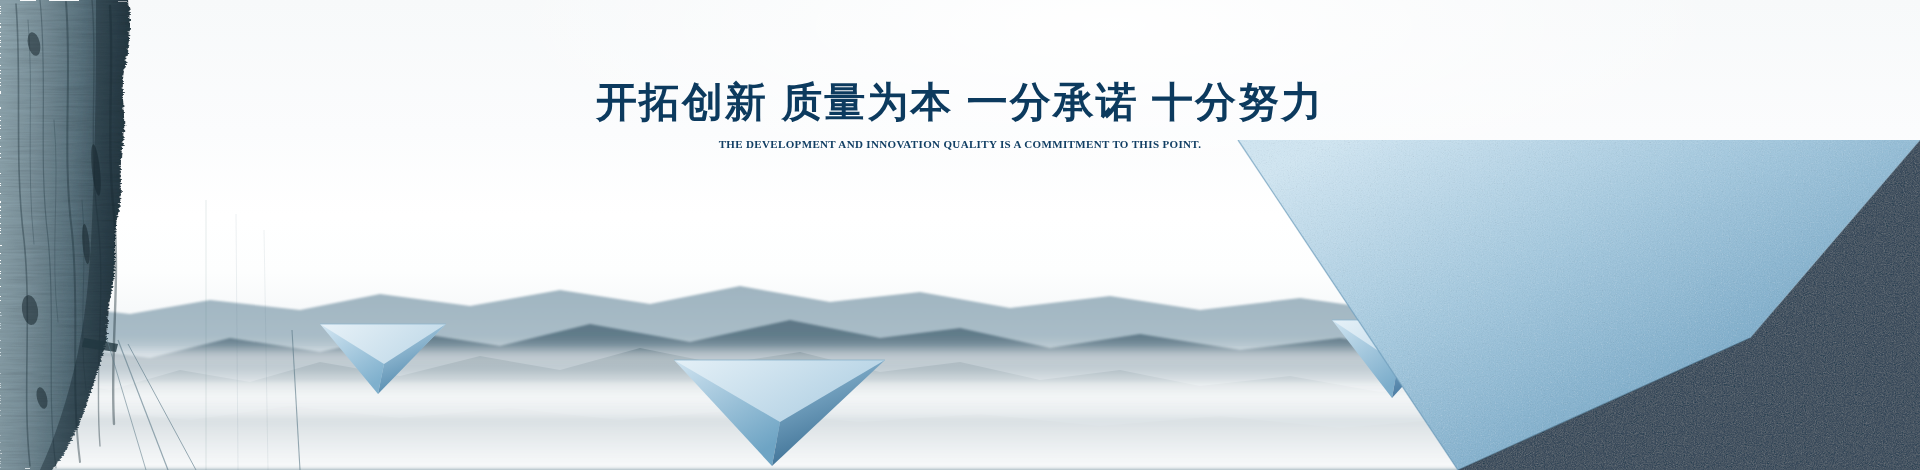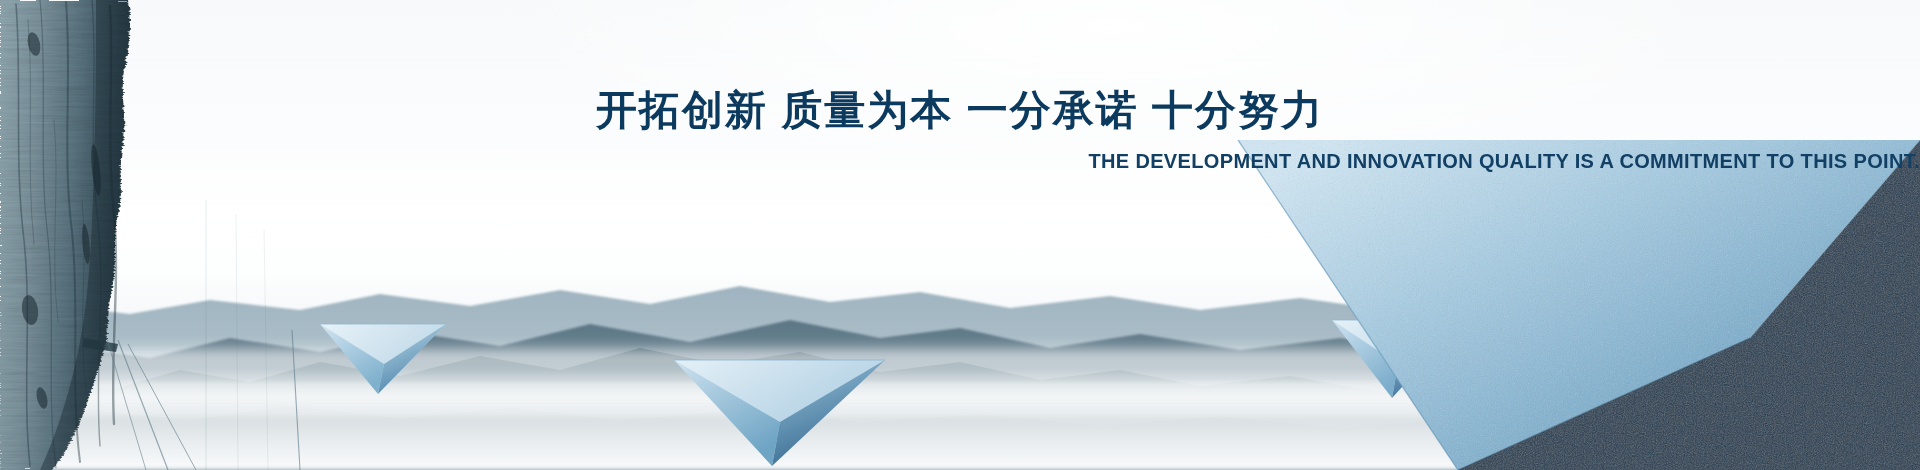--- a/index.html
+++ b/index.html
@@ -107,39 +107,38 @@
   
   .copy {
     position: absolute;
     left: 0; right: 0;
     top: 72px;
     text-align: center;
     z-index: 40;
     pointer-events: none;
   }
   .headline {
-    margin: 16px;
+    margin: 8px;
     font-size: 41px;
     line-height: 1.12;
     font-weight: 700;
     letter-spacing: 2px;
     color: #0c3a5e;
     font-family: "Liberation Sans", "DejaVu Sans", sans-serif;
     white-space: nowrap;
     text-shadow: 0 1px 2px rgba(255,255,255,0.55);
   }
   .subhead {
     margin: 12px 0 0 0;
-    font-size: 20px;
+    font-size: 11px;
     font-weight: 700;
     letter-spacing: 0.35px;
     color: #123f64;
-    font-family: Liberation Sans, sans-serif;
+    font-family: Liberation Serif, serif;
     white-space: nowrap;
-    text-align: right;
   }
 </style>
 </head>
 <body>
 
 <div id="banner">
 
   <div class="sky"></div>
   <div class="sky-haze"></div>
 

